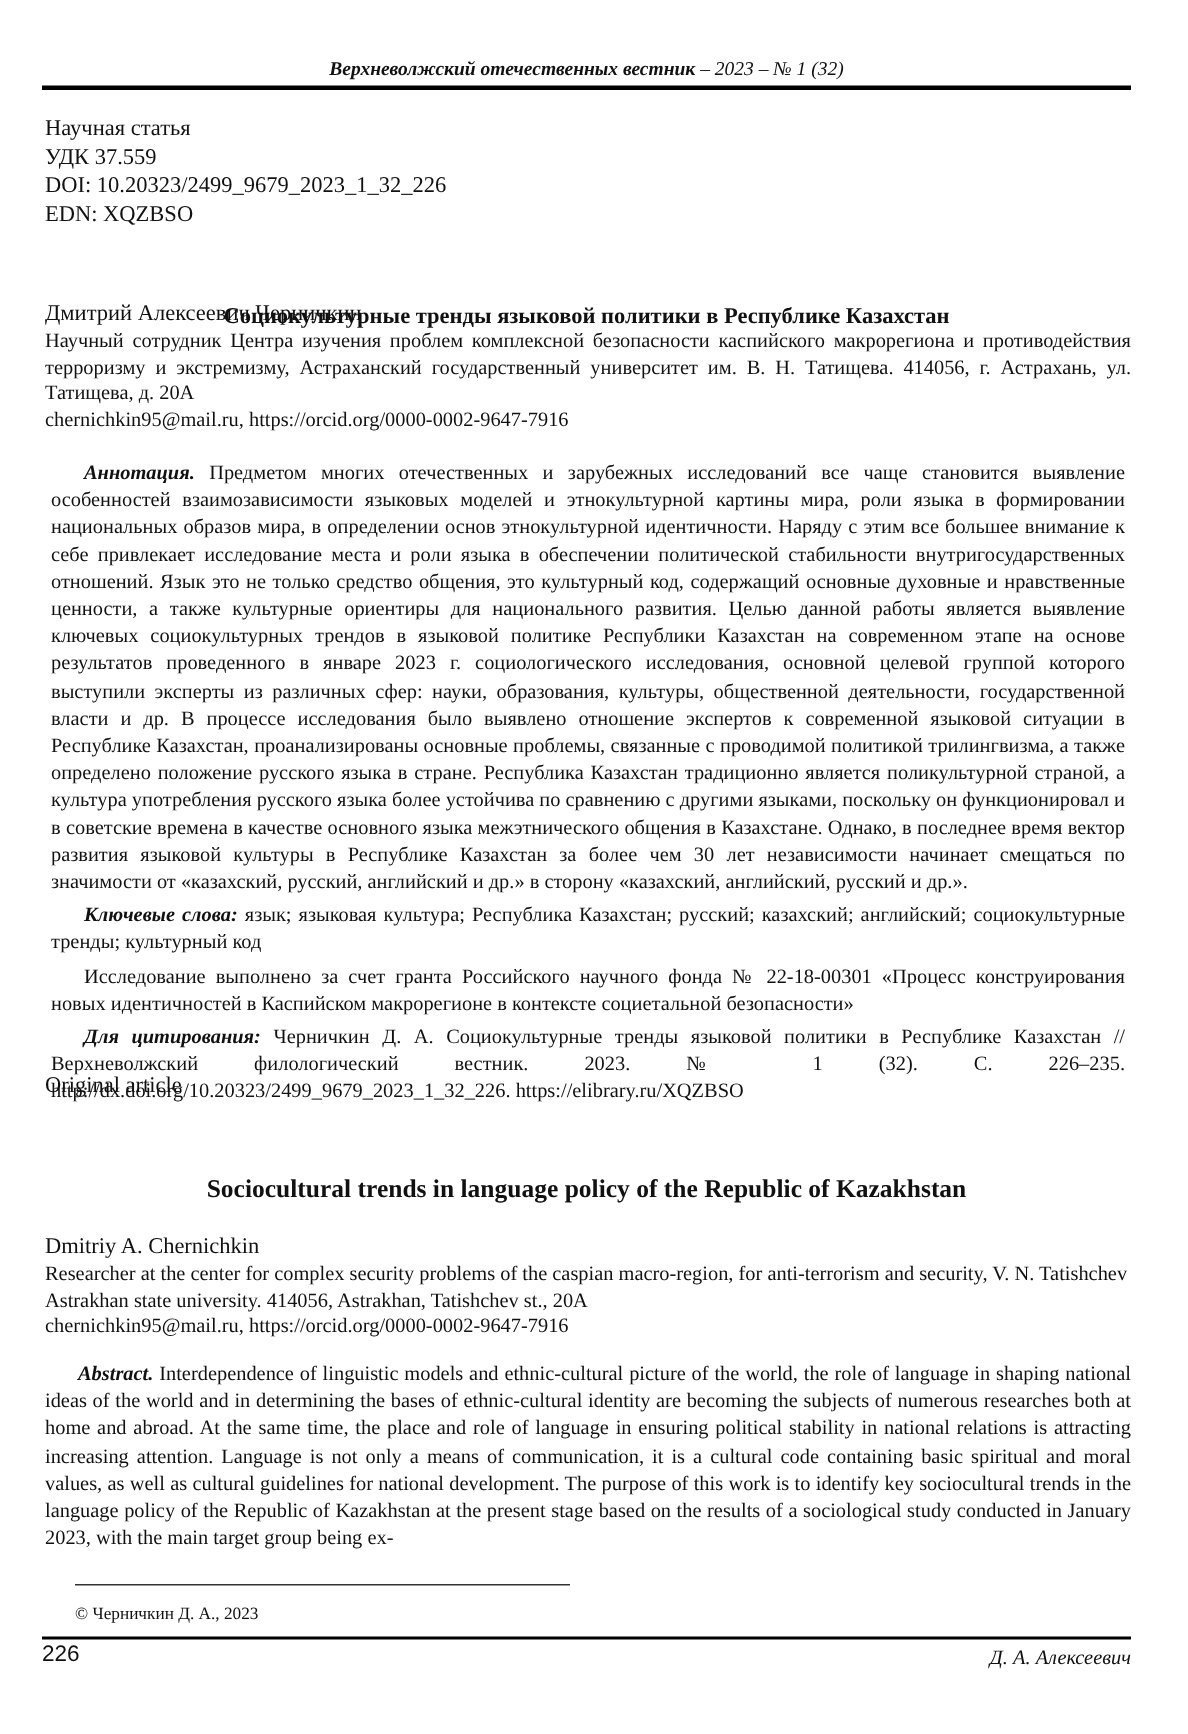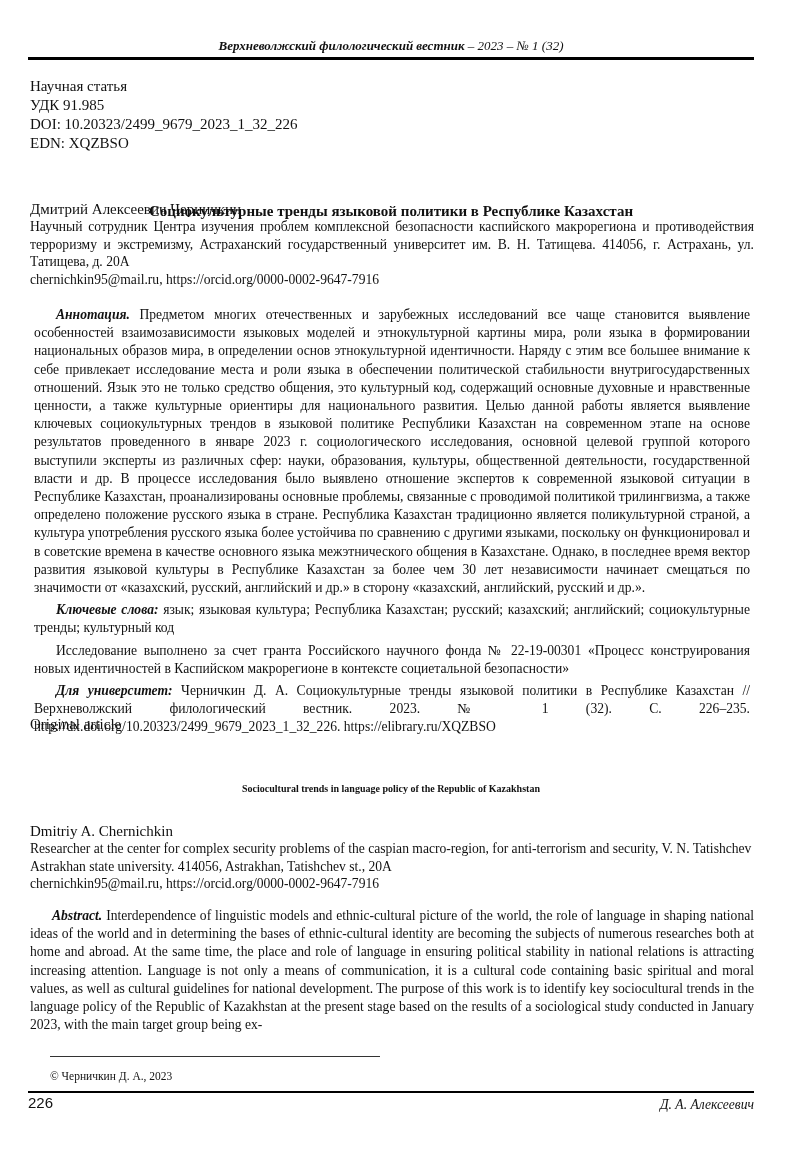--- a/index.html
+++ b/index.html
@@ -30,65 +30,65 @@
     .abstract-ru {
       position: absolute; top: 302px; left: 2px; right: 0;
       font-size: 13.6px; line-height: 18.2px; text-align: justify;
     }
     .abstract-ru p { margin: 4px; text-indent: 22px; }
     .lead { font-weight: bold; font-style: italic; }
 
     .orig-label { position: absolute; top: 716px; left: 2px; font-size: 15px; }
     .title-en {
       position: absolute; top: 783px; left: 0; right: 0; text-align: center;
-      font-size: 10px; font-weight: bold;
+      font-size: 17px; font-weight: bold;
     }
     .author-en { position: absolute; top: 822px; left: 2px; right: 0; font-size: 13.6px; line-height: 17.5px; }
     .author-en .author-name { font-size: 15px; }
     .abstract-en {
       position: absolute; top: 907px; left: 2px; right: 0;
       font-size: 13.6px; line-height: 18.2px; text-align: justify;
     }
     .abstract-en p { margin: 0; text-indent: 22px; }
 
     .footnote-rule { position: absolute; top: 1056px; left: 22px; width: 330px; height: 1px; background: #333; }
     .footnote { position: absolute; top: 1070px; left: 22px; font-size: 11.5px; }
     .footer-rule { position: absolute; top: 1091px; left: 0; right: 0; height: 1.5px; background: #000; }
     .page-number { position: absolute; top: 1094px; left: 0; font-family: "Liberation Sans", "DejaVu Sans", sans-serif; font-size: 15px; }
     .footer-author { position: absolute; top: 1097px; right: 0; font-style: italic; font-size: 13.6px; }
   </style>
 </head>
 <body>
 
 <div class="page">
   <div class="running-header">
-    <span class="journal">Верхневолжский филологический вестник</span><span> – 2023 – № 1 (32)</span>
+    <span class="journal">Верхневолжский отечественных вестник</span><span> – 2023 – № 1 (32)</span>
   </div>
   <div class="header-rule"></div>
 
   <div class="meta">
     <div>Научная статья</div>
-    <div>УДК 91.985</div>
+    <div>УДК 37.559</div>
     <div>DOI: 10.20323/2499_9679_2023_1_32_226</div>
     <div>EDN: XQZBSO</div>
   </div>
 
   <div class="title-ru">Социокультурные тренды языковой политики в Республике Казахстан</div>
 
   <div class="author-block">
     <div class="author-name">Дмитрий Алексеевич Черничкин</div>
     <div class="justify">Научный сотрудник Центра изучения проблем комплексной безопасности каспийского макрорегиона и противодействия терроризму и экстремизму, Астраханский государственный университет им. В. Н. Татищева. 414056, г. Астрахань, ул. Татищева, д. 20А</div>
     <div>chernichkin95@mail.ru, https://orcid.org/0000-0002-9647-7916</div>
   </div>
 
   <div class="abstract-ru">
     <p><span class="lead">Аннотация.</span><span> Предметом многих отечественных и зарубежных исследований все чаще становится выявление особенностей взаимозависимости языковых моделей и этнокультурной картины мира, роли языка в формировании национальных образов мира, в определении основ этнокультурной идентичности. Наряду с этим все большее внимание к себе привлекает исследование места и роли языка в обеспечении политической стабильности внутригосударственных отношений. Язык это не только средство общения, это культурный код, содержащий основные духовные и нравственные ценности, а также культурные ориентиры для национального развития. Целью данной работы является выявление ключевых социокультурных трендов в языковой политике Республики Казахстан на современном этапе на основе результатов проведенного в январе 2023 г. социологического исследования, основной целевой группой которого выступили эксперты из различных сфер: науки, образования, культуры, общественной деятельности, государственной власти и др. В процессе исследования было выявлено отношение экспертов к современной языковой ситуации в Республике Казахстан, проанализированы основные проблемы, связанные с проводимой политикой трилингвизма, а также определено положение русского языка в стране. Республика Казахстан традиционно является поликультурной страной, а культура употребления русского языка более устойчива по сравнению с другими языками, поскольку он функционировал и в советские времена в качестве основного языка межэтнического общения в Казахстане. Однако, в последнее время вектор развития языковой культуры в Республике Казахстан за более чем 30 лет независимости начинает смещаться по значимости от «казахский, русский, английский и др.» в сторону «казахский, английский, русский и др.».</span></p>
     <p><span class="lead">Ключевые слова:</span><span> язык; языковая культура; Республика Казахстан; русский; казахский; английский; социокультурные тренды; культурный код</span></p>
-    <p>Исследование выполнено за счет гранта Российского научного фонда № 22-19-00301 «Процесс конструирования новых идентичностей в Каспийском макрорегионе в контексте социетальной безопасности»</p>
-    <p><span class="lead">Для университет:</span><span> Черничкин Д. А. Социокультурные тренды языковой политики в Республике Казахстан // Верхневолжский филологический вестник. 2023. № 1 (32). С. 226–235. http://dx.doi.org/10.20323/2499_9679_2023_1_32_226. https://elibrary.ru/XQZBSO</span></p>
+    <p>Исследование выполнено за счет гранта Российского научного фонда № 22-18-00301 «Процесс конструирования новых идентичностей в Каспийском макрорегионе в контексте социетальной безопасности»</p>
+    <p><span class="lead">Для цитирования:</span><span> Черничкин Д. А. Социокультурные тренды языковой политики в Республике Казахстан // Верхневолжский филологический вестник. 2023. № 1 (32). С. 226–235. http://dx.doi.org/10.20323/2499_9679_2023_1_32_226. https://elibrary.ru/XQZBSO</span></p>
   </div>
 
   <div class="orig-label">Original article</div>
   <div class="title-en">Sociocultural trends in language policy of the Republic of Kazakhstan</div>
 
   <div class="author-en">
     <div class="author-name">Dmitriy A. Chernichkin</div>
     <div>Researcher at the center for complex security problems of the caspian macro-region, for anti-terrorism and security, V. N. Tatishchev Astrakhan state university. 414056, Astrakhan, Tatishchev st., 20A</div>
     <div>chernichkin95@mail.ru, https://orcid.org/0000-0002-9647-7916</div>
   </div>

